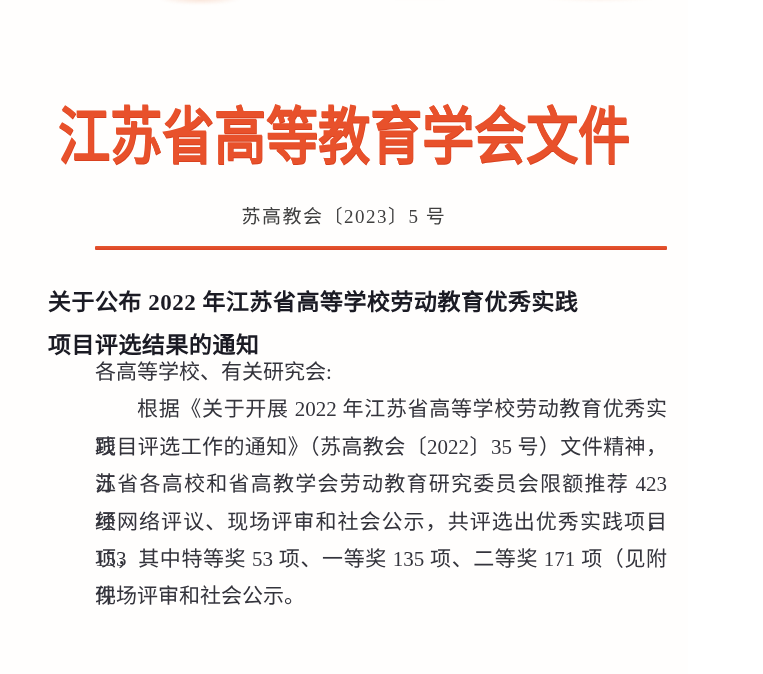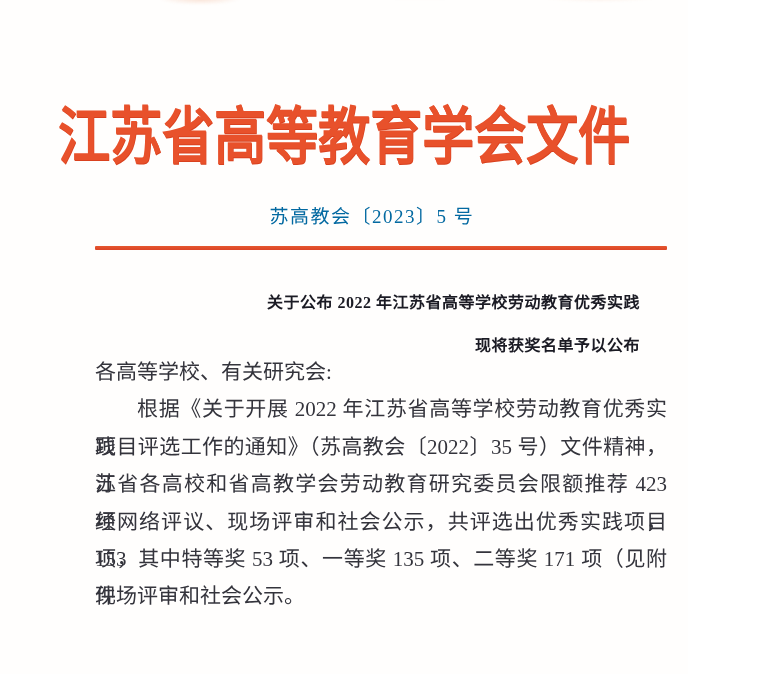--- a/index.html
+++ b/index.html
@@ -47,41 +47,40 @@
     white-space: nowrap;
   }
   .doc-number {
     position: absolute;
     top: 202px;
     left: 0;
     width: 100%;
     text-align: center;
     font-size: 19px;
     line-height: 30px;
-    color: #0369a1;
+    color: #404040;
     letter-spacing: 1.5px;
-    padding-left: 28px;
   }
   .red-rule {
     position: absolute;
     top: 246px;
     left: 95px;
     width: 572px;
     height: 4px;
     background: linear-gradient(#e5572f, #dc4426);
     border-radius: 1px;
   }
   .doc-title {
     position: absolute;
     top: 281px;
     left: 48px;
     right: 48px;
     margin: 0;
-    text-align: right;
-    font-size: 16px;
+    text-align: left;
+    font-size: 23px;
     line-height: 43px;
     font-weight: 700;
     color: #1b1b24;
     letter-spacing: 0.5px;
   }
   .doc-title span { display: block; }
   .body-text {
     position: absolute;
     top: 354px;
     left: 95px;
@@ -113,21 +112,21 @@
   <div class="scan-artifact"></div>
 
   <h1 class="org-title">江苏省高等教育学会文件</h1>
 
   <div class="doc-number">苏高教会〔2023〕5 号</div>
 
   <div class="red-rule"></div>
 
   <h2 class="doc-title">
     <span>关于公布 2022 年江苏省高等学校劳动教育优秀实践</span>
-    <span>现将获奖名单予以公布</span>
+    <span>项目评选结果的通知</span>
   </h2>
 
   <div class="body-text">
     <div class="line">各高等学校、有关研究会:</div>
     <div class="line just indent">根据《关于开展 2022 年江苏省高等学校劳动教育优秀实践</div>
     <div class="line just">项目评选工作的通知》（苏高教会〔2022〕35 号）文件精神，江</div>
     <div class="line just">苏省各高校和省高教学会劳动教育研究委员会限额推荐 423 项，</div>
     <div class="line just">经网络评议、现场评审和社会公示，共评选出优秀实践项目 153</div>
     <div class="line just">项，其中特等奖 53 项、一等奖 135 项、二等奖 171 项（见附件</div>
     <div class="line">现场评审和社会公示。</div>

